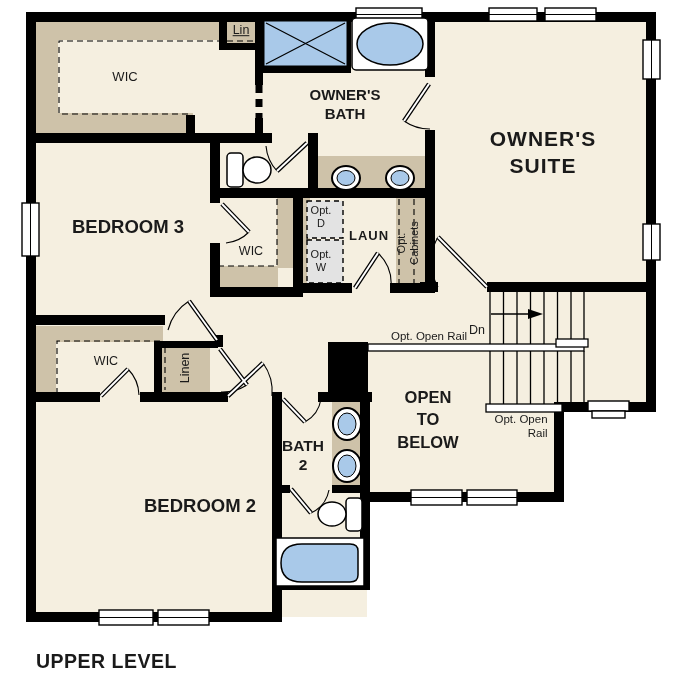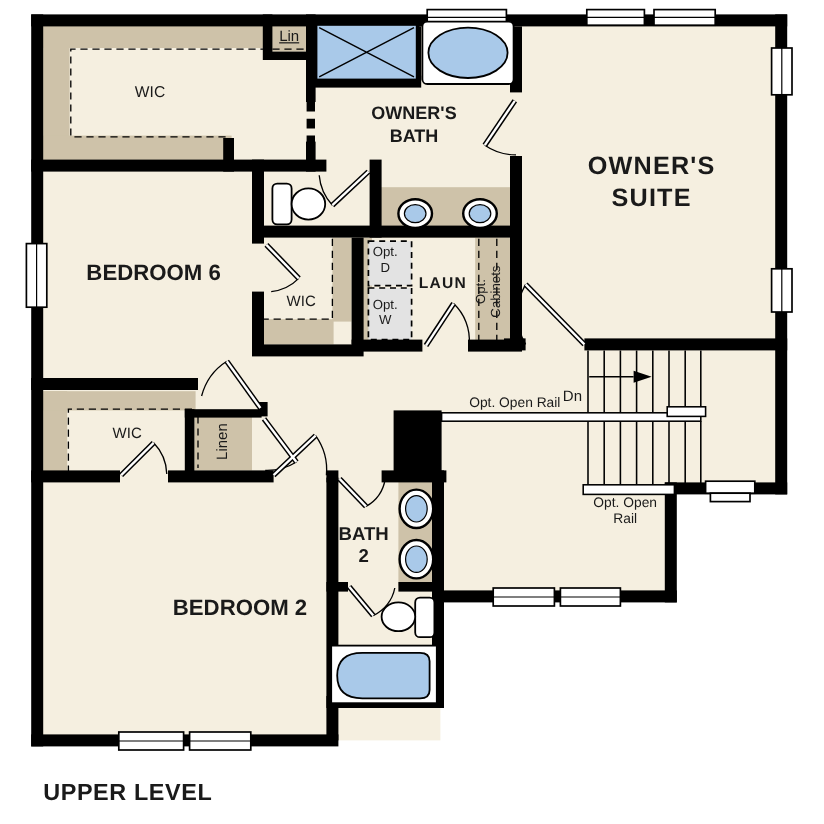--- a/index.html
+++ b/index.html
@@ -214,34 +214,37 @@
         <line x1="101" y1="396" x2="128" y2="369"></line>
       </g>
     </g>
   </g>
 </svg>
 
   <div class="lbl b" style="left:543px;top:152px;font-size:21px;letter-spacing:1px;line-height:1.3;">OWNER'S
 SUITE</div>
   <div class="lbl b" style="left:345px;top:105px;font-size:15px;">OWNER'S
 BATH</div>
-  <div class="lbl b" style="left:128px;top:227px;font-size:18.5px;">BEDROOM 6</div>
+  <div class="lbl b" style="left:128px;top:227px;font-size:18.5px;">BEDROOM 3</div>
   <div class="lbl b" style="left:156px;top:506px;font-size:18.5px;margin-left:44px;">BEDROOM 2</div>
   <div class="lbl b" style="left:303px;top:455px;font-size:15.5px;">BATH
 2</div>
   <div class="lbl b" style="left:369px;top:236px;font-size:13px;letter-spacing:1px;">LAUN</div>
   <div class="lbl" style="left:125px;top:77px;font-size:13px;">WIC</div>
   <div class="lbl" style="left:251px;top:252px;font-size:12.5px;">WIC</div>
   <div class="lbl" style="left:106px;top:362px;font-size:12.5px;">WIC</div>
   <div class="lbl" style="left:241px;top:31px;font-size:12.5px;text-decoration:underline;">Lin</div>
   <div class="lbl rot" style="left:186px;top:368px;font-size:12.5px;">Linen</div>
   <div class="lbl" style="left:321px;top:217px;font-size:11px;line-height:1.15;">Opt.
 D</div>
   <div class="lbl" style="left:321px;top:261px;font-size:11px;line-height:1.15;">Opt.
 W</div>
   <div class="lbl rot" style="left:408px;top:243px;font-size:11px;line-height:1.2;">Opt.
 Cabinets</div>
   <div class="lbl" style="left:477px;top:313px;font-size:12.5px;margin-top:18px;">Dn</div>
   <div class="lbl" style="left:429px;top:336px;font-size:11.5px;">Opt. Open Rail</div>
-  <div class="lbl" style="left:521px;top:427px;font-size:11.5px;line-height:1.2;">Opt. Open
+  <div class="lbl" style="left:521px;top:427px;font-size:11.5px;line-height:1.2;text-align:right;">Opt. Open
 Rail</div>
+  <div class="lbl b" style="left:428px;top:419px;font-size:16.5px;line-height:1.35;">OPEN
+TO
+BELOW</div>
   <div class="lbl b noc" style="left:36px;top:649px;font-size:19.5px;letter-spacing:0.5px;">UPPER LEVEL</div>
 </div>
 
 </body></html>

